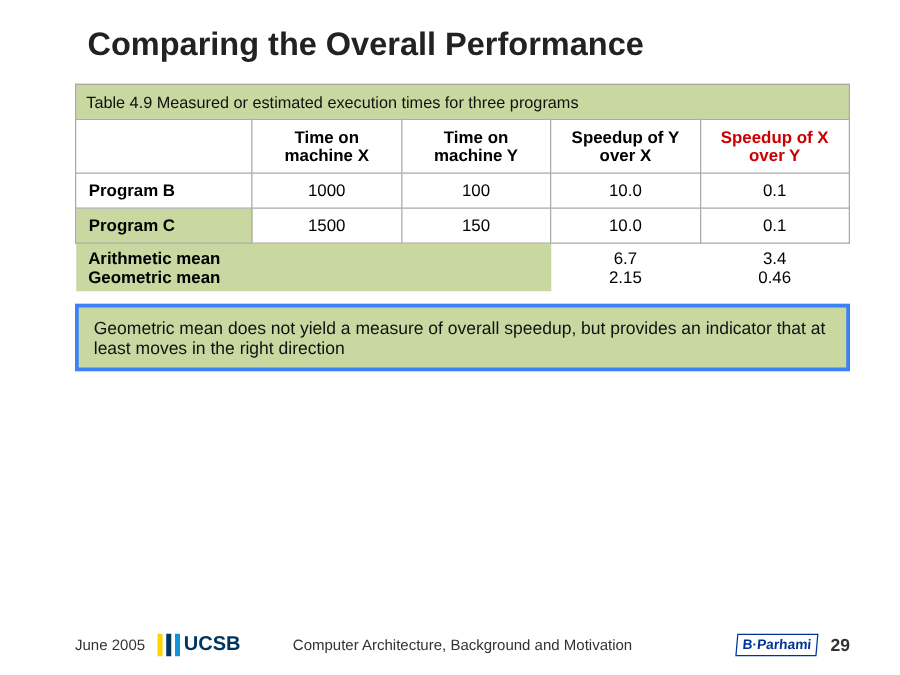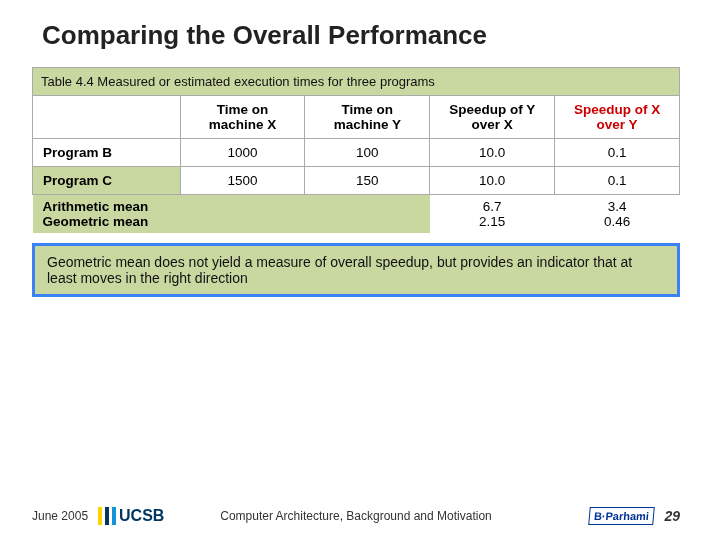--- a/index.html
+++ b/index.html
@@ -8,21 +8,21 @@
       height: 540px;
       background: #ffffff;
       font-family: Arial, sans-serif;
       overflow: hidden;
       position: relative;
     }
 
     .page {
       width: 720px;
       height: 540px;
-      padding: 20px 40px 15px 32px;
+      padding: 20px 40px 15px 60px;
       display: flex;
       flex-direction: column;
     }
 
     .title {
       font-size: 26px;
       font-weight: bold;
       color: #222;
       margin-bottom: 16px;
       margin-left: 10px;
@@ -150,21 +150,20 @@
     }
 
     .ucsb-gold { background: #FFD200; }
     .ucsb-blue { background: #003660; }
     .ucsb-navy { background: #1295D8; }
 
     .page-num {
       font-size: 14px;
       font-weight: bold;
       color: #333;
-      font-style: italic;
     }
 
     .bp-logo {
       font-size: 11px;
       font-weight: bold;
       color: #003399;
       border: 1px solid #003399;
       padding: 2px 4px;
       transform: skewX(-5deg);
     }
@@ -176,21 +175,21 @@
     .col-xy { width: 110px; }
   </style>
 </head>
 <body>
 
 <div class="page">
 
   <div class="title">Comparing the Overall Performance</div>
 
   <div style="width:100%;">
-    <div class="table-caption">Table 4.4   Measured or estimated execution times for three programs</div>
+    <div class="table-caption">Table 4.9   Measured or estimated execution times for three programs</div>
     <table class="main-table">
       <thead>
         <tr>
           <th class="col-empty"></th>
           <th class="col-x">Time on machine X</th>
           <th class="col-y">Time on machine Y</th>
           <th class="col-yx">Speedup of Y over X</th>
           <th class="col-xy speedup-xy-header">Speedup of X over Y</th>
         </tr>
       </thead>

